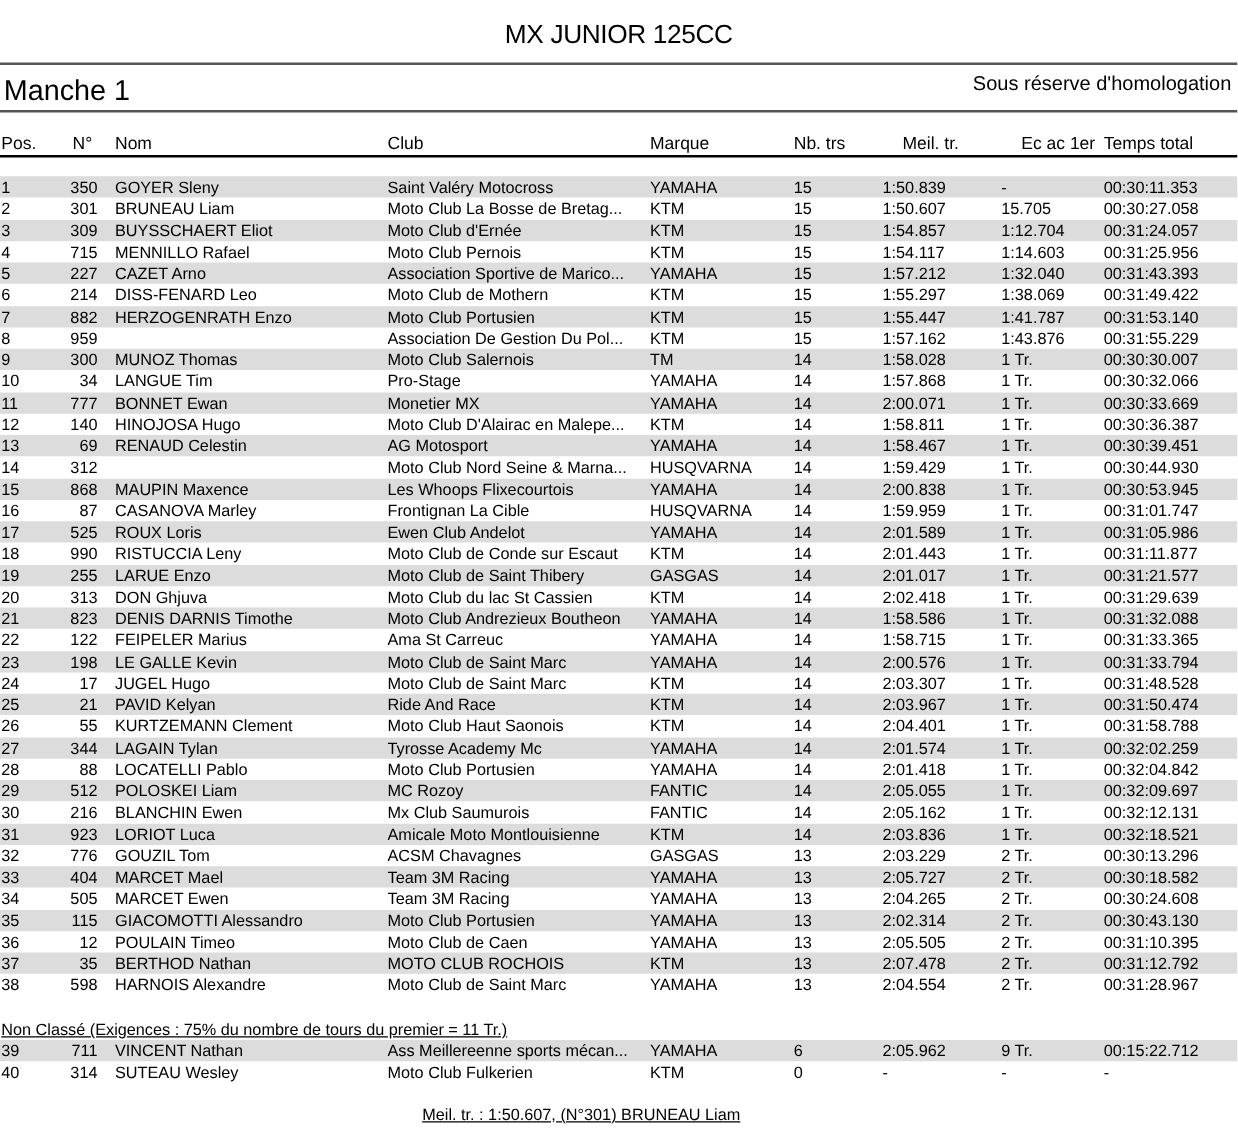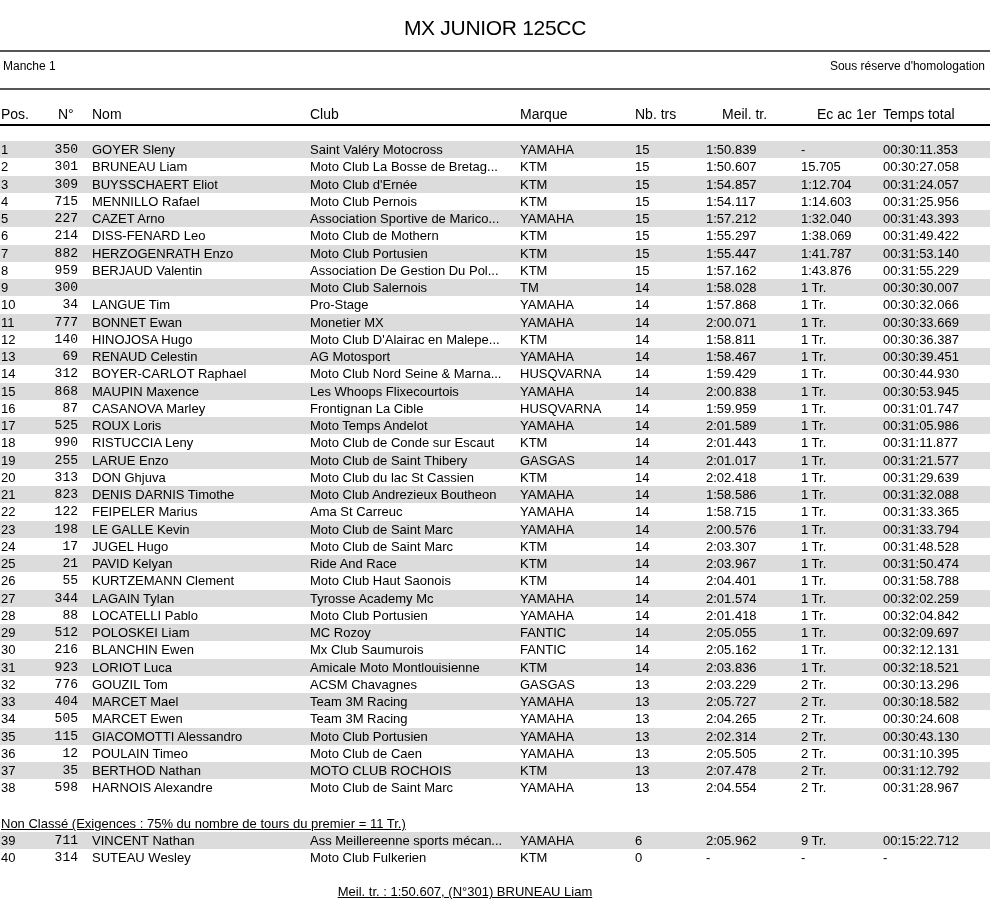--- a/index.html
+++ b/index.html
@@ -5,33 +5,33 @@
     html, body { margin: 0; padding: 0; background: #ffffff; }
     body {
       width: 990px; height: 911px; position: relative; overflow: hidden;
       font-family: "Liberation Sans", sans-serif; color: #000;
     }
     .title {
       position: absolute; left: 0; top: 16px; width: 990px; text-align: center;
       font-size: 21px; letter-spacing: -0.3px;
     }
     .hr { position: absolute; left: 0; width: 990px; height: 2px; background: #555; }
-    .subhdr-left { position: absolute; left: 3px; top: 59px; font-size: 12px; }
-    .subhdr-right { position: absolute; right: 5px; top: 59px; font-size: 12px; }
+    .subhdr-left { position: absolute; left: 3px; top: 59px; font-size: 23px; }
+    .subhdr-right { position: absolute; right: 5px; top: 59px; font-size: 16px; }
     .colhead {
       position: absolute; top: 106px; height: 18px; font-size: 14px; white-space: nowrap;
     }
     .rows { position: absolute; left: 0; top: 141px; width: 990px; }
     .row {
       position: relative; height: 17.25px; font-size: 13px; line-height: 17px; white-space: nowrap;
     }
     .row.shade { background: #dcdcdc; }
     .cell { position: absolute; top: 0; overflow: hidden; }
     .c-pos { left: 1px; width: 40px; }
-    .c-num { left: 44px; width: 34px; text-align: right; font-family: Liberation Mono, monospace; }
+    .c-num { left: 44px; width: 34px; text-align: right; }
     .c-nom { left: 92px; width: 215px; }
     .c-club { left: 310px; width: 208px; }
     .c-marque { left: 520px; width: 110px; }
     .c-nbtrs { left: 635px; width: 60px; }
     .c-meil { left: 706px; width: 90px; }
     .c-ecart { left: 801px; width: 80px; }
     .c-temps { left: 883px; width: 105px; }
     .nc-label {
       position: absolute; left: 1px; top: 816px; font-size: 13px; text-decoration: underline;
     }
@@ -137,31 +137,31 @@
       <span class="cell c-club">Moto Club Portusien</span>
       <span class="cell c-marque">KTM</span>
       <span class="cell c-nbtrs">15</span>
       <span class="cell c-meil">1:55.447</span>
       <span class="cell c-ecart">1:41.787</span>
       <span class="cell c-temps">00:31:53.140</span>
     </div>
     <div class="row">
       <span class="cell c-pos">8</span>
       <span class="cell c-num">959</span>
-      <span class="cell c-nom">BERJAUD Valentin</span>
       <span class="cell c-club">Association De Gestion Du Pol...</span>
       <span class="cell c-marque">KTM</span>
       <span class="cell c-nbtrs">15</span>
       <span class="cell c-meil">1:57.162</span>
       <span class="cell c-ecart">1:43.876</span>
       <span class="cell c-temps">00:31:55.229</span>
     </div>
     <div class="row shade">
       <span class="cell c-pos">9</span>
       <span class="cell c-num">300</span>
+      <span class="cell c-nom">MUNOZ Thomas</span>
       <span class="cell c-club">Moto Club Salernois</span>
       <span class="cell c-marque">TM</span>
       <span class="cell c-nbtrs">14</span>
       <span class="cell c-meil">1:58.028</span>
       <span class="cell c-ecart">1 Tr.</span>
       <span class="cell c-temps">00:30:30.007</span>
     </div>
     <div class="row">
       <span class="cell c-pos">10</span>
       <span class="cell c-num">34</span>
@@ -202,21 +202,20 @@
       <span class="cell c-club">AG Motosport</span>
       <span class="cell c-marque">YAMAHA</span>
       <span class="cell c-nbtrs">14</span>
       <span class="cell c-meil">1:58.467</span>
       <span class="cell c-ecart">1 Tr.</span>
       <span class="cell c-temps">00:30:39.451</span>
     </div>
     <div class="row">
       <span class="cell c-pos">14</span>
       <span class="cell c-num">312</span>
-      <span class="cell c-nom">BOYER-CARLOT Raphael</span>
       <span class="cell c-club">Moto Club Nord Seine &amp; Marna...</span>
       <span class="cell c-marque">HUSQVARNA</span>
       <span class="cell c-nbtrs">14</span>
       <span class="cell c-meil">1:59.429</span>
       <span class="cell c-ecart">1 Tr.</span>
       <span class="cell c-temps">00:30:44.930</span>
     </div>
     <div class="row shade">
       <span class="cell c-pos">15</span>
       <span class="cell c-num">868</span>
@@ -236,21 +235,21 @@
       <span class="cell c-marque">HUSQVARNA</span>
       <span class="cell c-nbtrs">14</span>
       <span class="cell c-meil">1:59.959</span>
       <span class="cell c-ecart">1 Tr.</span>
       <span class="cell c-temps">00:31:01.747</span>
     </div>
     <div class="row shade">
       <span class="cell c-pos">17</span>
       <span class="cell c-num">525</span>
       <span class="cell c-nom">ROUX Loris</span>
-      <span class="cell c-club">Moto Temps Andelot</span>
+      <span class="cell c-club">Ewen Club Andelot</span>
       <span class="cell c-marque">YAMAHA</span>
       <span class="cell c-nbtrs">14</span>
       <span class="cell c-meil">2:01.589</span>
       <span class="cell c-ecart">1 Tr.</span>
       <span class="cell c-temps">00:31:05.986</span>
     </div>
     <div class="row">
       <span class="cell c-pos">18</span>
       <span class="cell c-num">990</span>
       <span class="cell c-nom">RISTUCCIA Leny</span>

